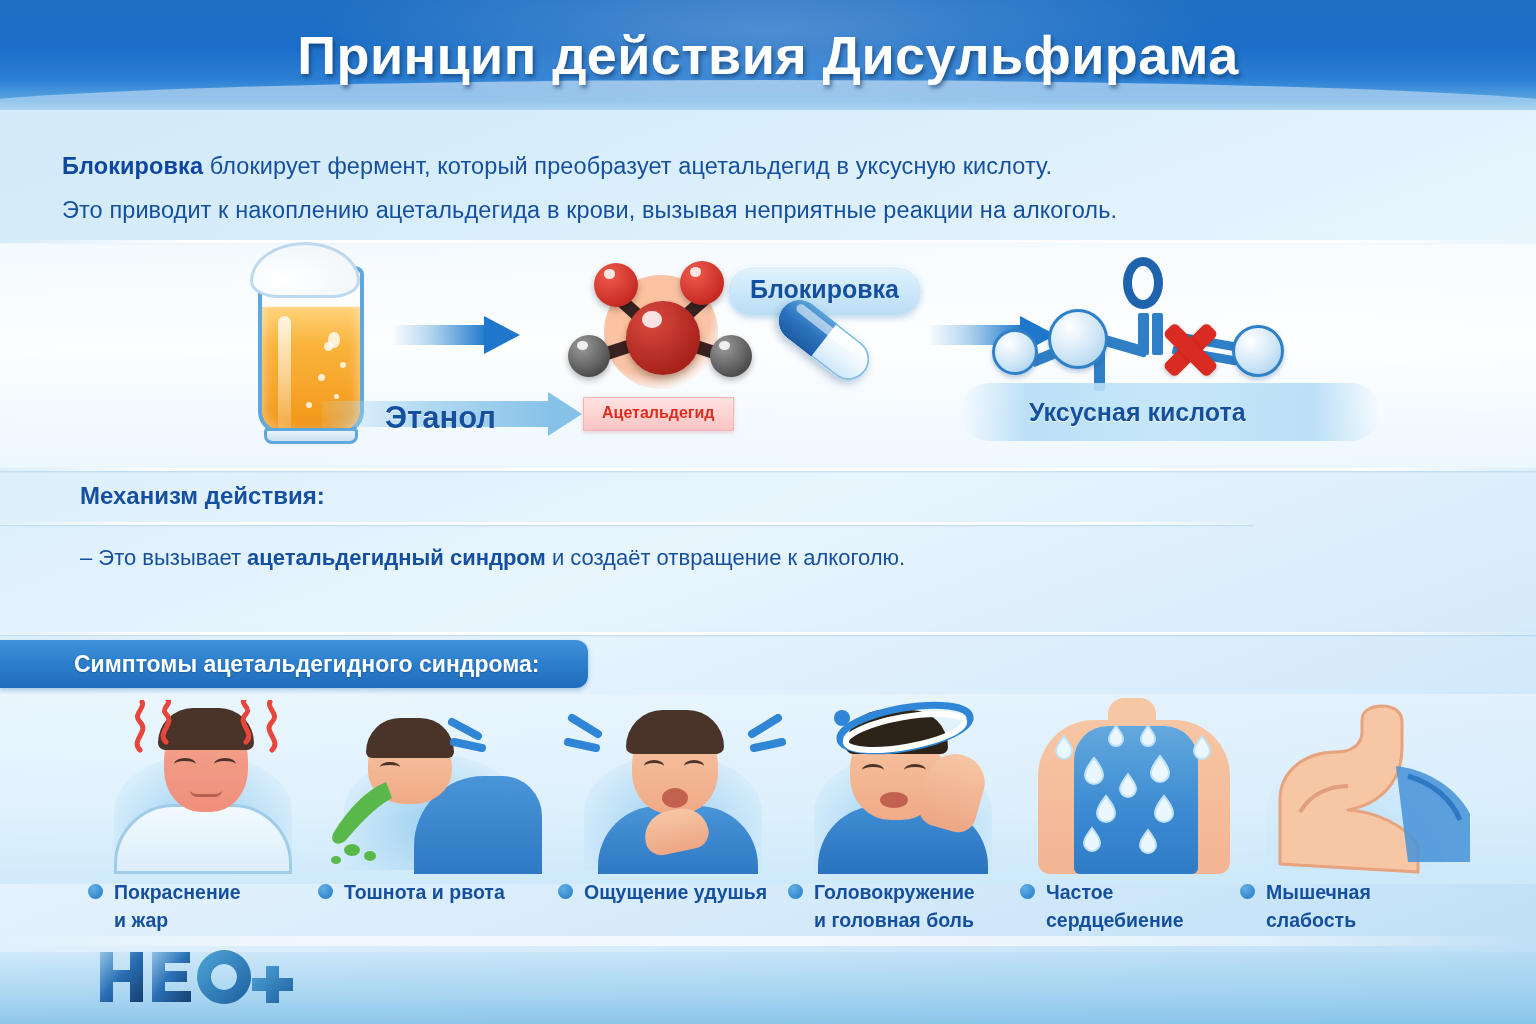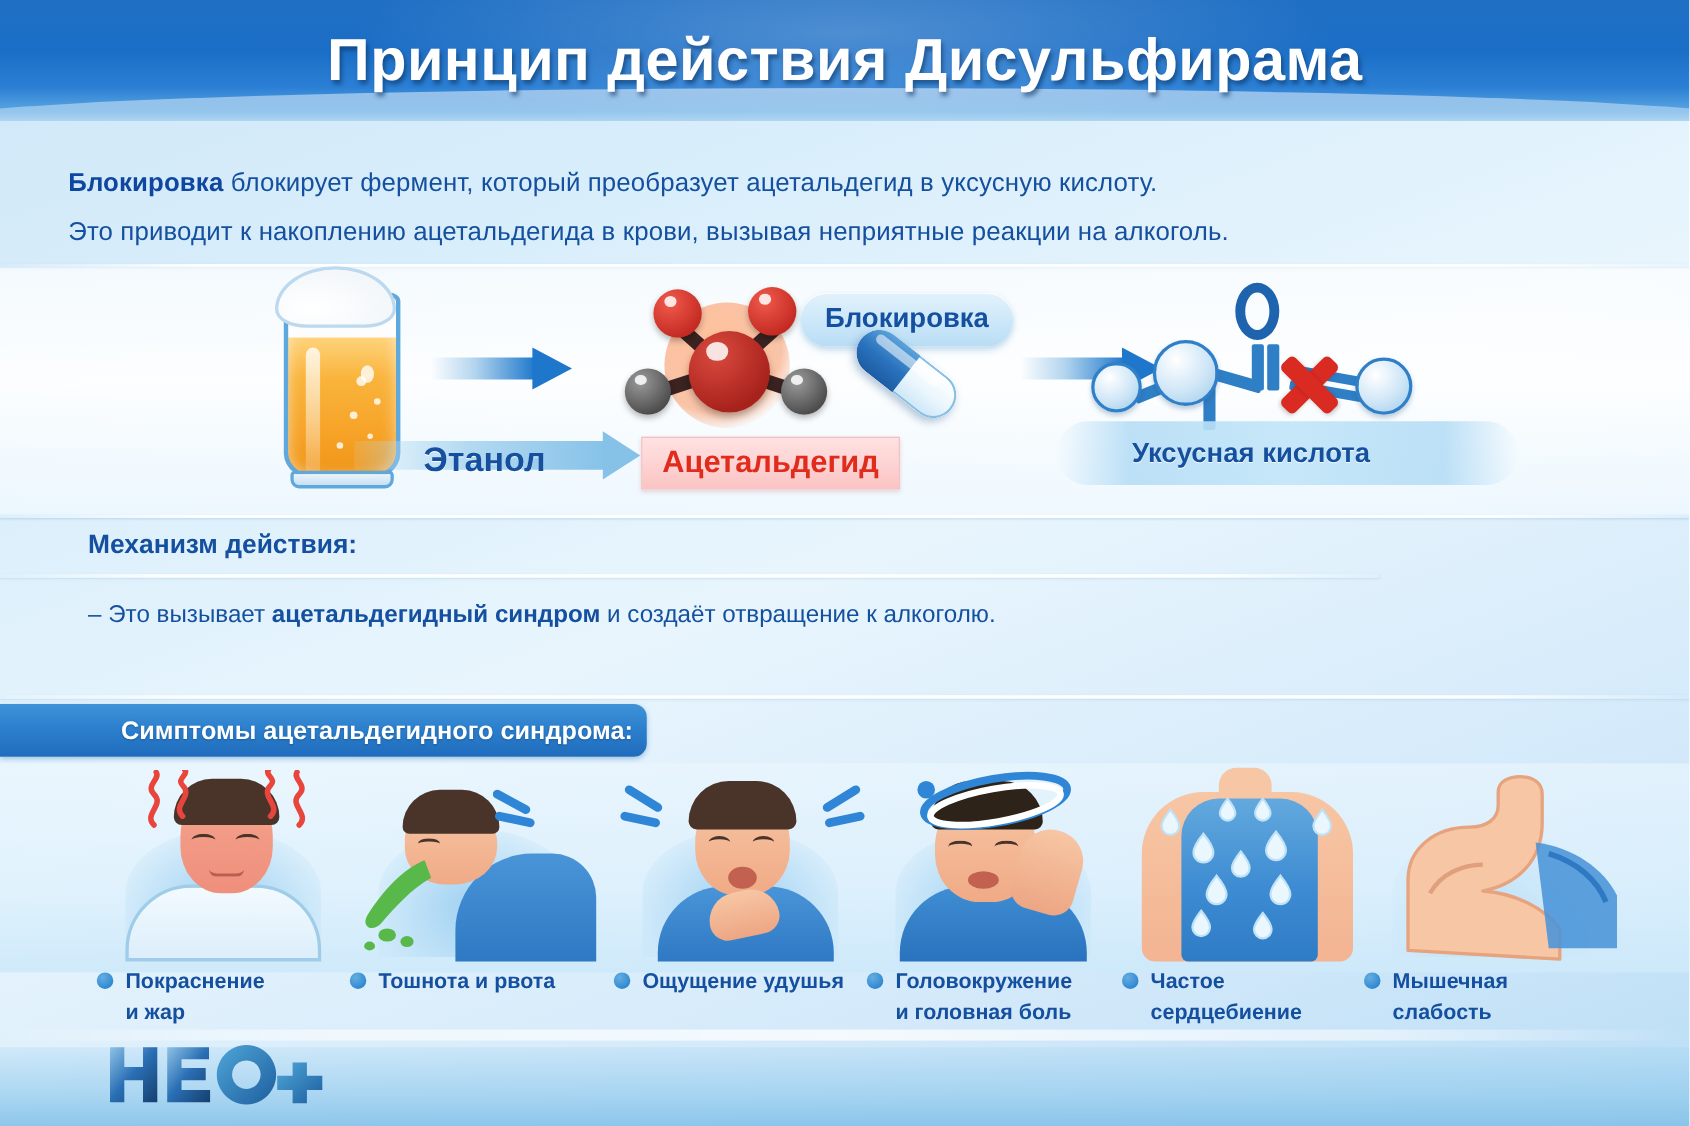--- a/index.html
+++ b/index.html
@@ -246,21 +246,21 @@
     color: #15509f; font-size: 25px; font-weight: bold;
     text-shadow: 0 1px 0 rgba(255,255,255,.9);
   }
 
   
   .acet-chip {
     position: absolute; left: 583px; top: 154px;
     padding: 6px 18px 8px 18px;
     background: linear-gradient(180deg, #ffe2e2 0%, #fdd2d2 55%, #fbc3c3 100%);
     border: 1px solid #f6b3b3;
-    color: #e02b1d; font-size: 28px; font-weight: bold;
+    color: #e02b1d; font-size: 16px; font-weight: bold;
     box-shadow: 0 2px 4px rgba(200,130,130,.3);
   }
 
   
   .mechanism { position: absolute; top: 474px; left: 0; width: 1254px; height: 158px; }
   .mech-title {
     position: absolute; left: 80px; top: 8px;
     color: #14509f; font-size: 24px; font-weight: bold;
   }
   .mech-list { position: absolute; left: 80px; top: 62px; width: 1300px; }
@@ -275,21 +275,21 @@
 
   
   .sym-banner {
     position: absolute; left: 0; top: 640px;
     width: 588px; height: 48px;
     background: linear-gradient(180deg, #3f93d8 0%, #2d80cd 45%, #1f6cbd 100%);
     border-radius: 0 12px 12px 0;
     box-shadow: 0 2px 5px rgba(80,140,190,.45);
   }
   .sym-banner span {
-    display: block; padding-left: 110px; line-height: 48px;
+    display: block; padding-left: 74px; line-height: 48px;
     color: #ffffff; font-size: 23px; font-weight: bold;
     text-shadow: 0 1px 2px rgba(10,60,110,.45);
   }
 
   .sym-strip {
     position: absolute; left: 0; top: 694px; width: 1536px; height: 190px;
     background: linear-gradient(180deg, rgba(236,247,254,.6) 0%, rgba(222,241,253,.75) 60%, rgba(205,233,250,.9) 100%);
   }
 
   .sym-row { position: absolute; left: 0; top: 694px; width: 1536px; height: 250px; }

